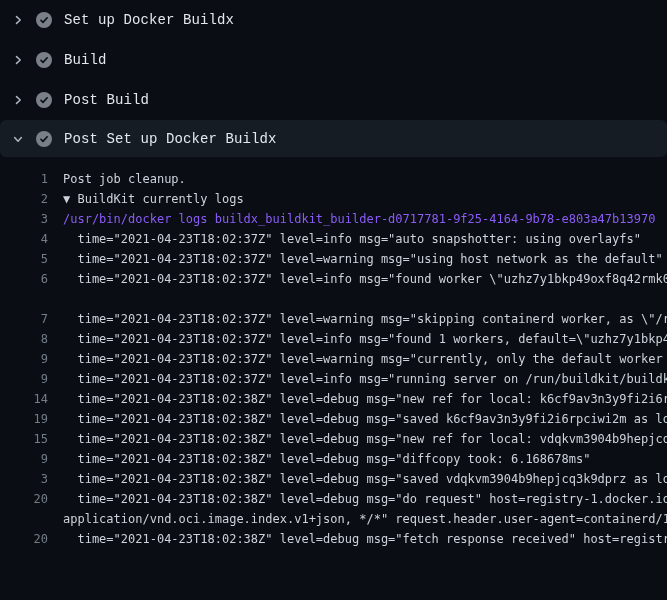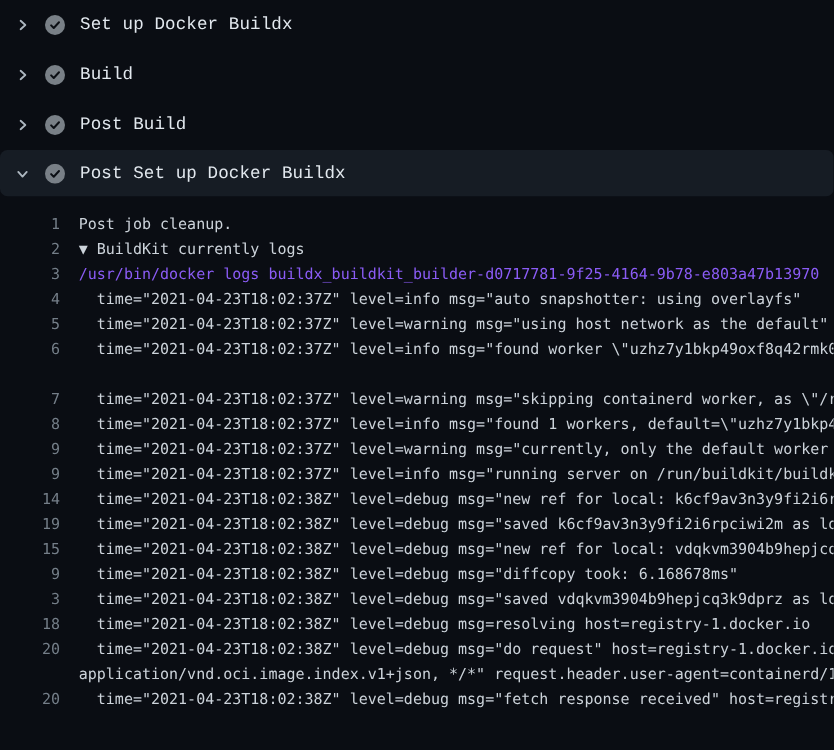--- a/index.html
+++ b/index.html
@@ -109,17 +109,16 @@
     <div class="log-row wrap"><span class="num"></span></div>
     <div class="log-row"><span class="num">7</span><span class="txt">  time="2021-04-23T18:02:37Z" level=warning msg="skipping containerd worker, as \"/run</span></div>
     <div class="log-row"><span class="num">8</span><span class="txt">  time="2021-04-23T18:02:37Z" level=info msg="found 1 workers, default=\"uzhz7y1bkp49o</span></div>
     <div class="log-row"><span class="num">9</span><span class="txt">  time="2021-04-23T18:02:37Z" level=warning msg="currently, only the default worker ca</span></div>
     <div class="log-row"><span class="num">9</span><span class="txt">  time="2021-04-23T18:02:37Z" level=info msg="running server on /run/buildkit/buildkit</span></div>
     <div class="log-row"><span class="num">14</span><span class="txt">  time="2021-04-23T18:02:38Z" level=debug msg="new ref for local: k6cf9av3n3y9fi2i6rpc</span></div>
     <div class="log-row"><span class="num">19</span><span class="txt">  time="2021-04-23T18:02:38Z" level=debug msg="saved k6cf9av3n3y9fi2i6rpciwi2m as loca</span></div>
     <div class="log-row"><span class="num">15</span><span class="txt">  time="2021-04-23T18:02:38Z" level=debug msg="new ref for local: vdqkvm3904b9hepjcq3k</span></div>
     <div class="log-row"><span class="num">9</span><span class="txt">  time="2021-04-23T18:02:38Z" level=debug msg="diffcopy took: 6.168678ms"</span></div>
     <div class="log-row"><span class="num">3</span><span class="txt">  time="2021-04-23T18:02:38Z" level=debug msg="saved vdqkvm3904b9hepjcq3k9dprz as loca</span></div>
-    <div class="log-row"><span class="num">18</span><span class="txt">  time="2021-04-23T18:02:38Z" level=debug msg=resolving host=registry-1.docker.io</span></div>
     <div class="log-row"><span class="num">20</span><span class="txt">  time="2021-04-23T18:02:38Z" level=debug msg="do request" host=registry-1.docker.io r</span></div>
     <div class="log-row wrap"><span class="num"></span><span class="txt">application/vnd.oci.image.index.v1+json, */*" request.header.user-agent=containerd/1.4</span></div>
     <div class="log-row"><span class="num">20</span><span class="txt">  time="2021-04-23T18:02:38Z" level=debug msg="fetch response received" host=registry-</span></div>
   </div>
 
 </body></html>

